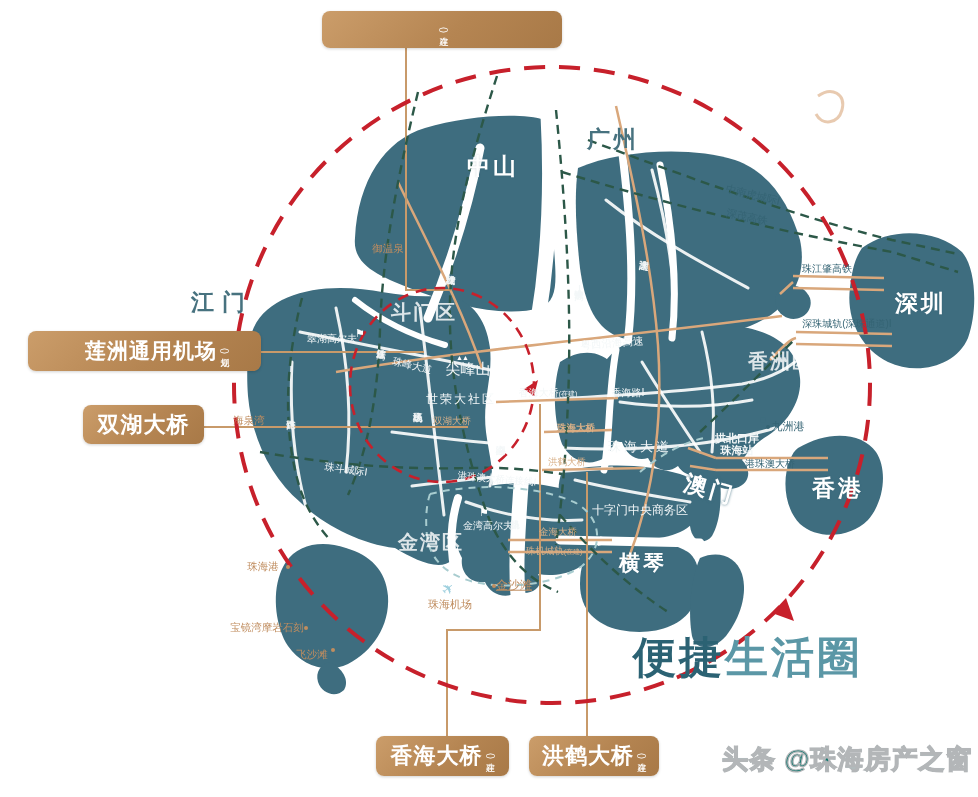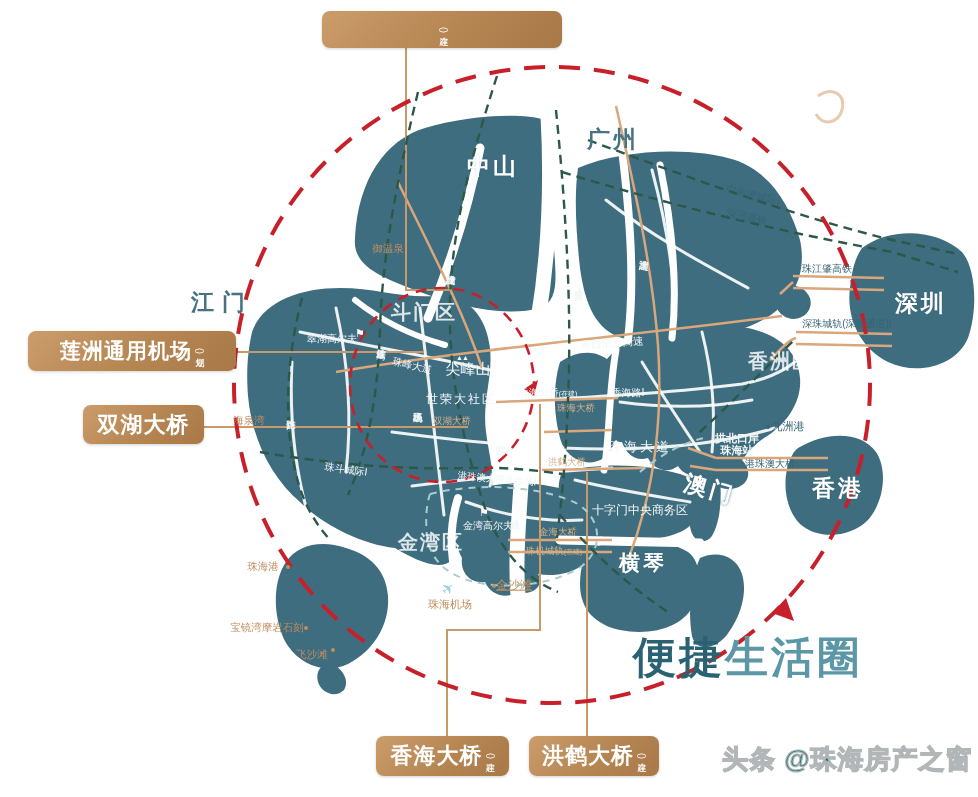--- a/index.html
+++ b/index.html
@@ -178,42 +178,42 @@
 
 <div class="lbl wsm" style="left:412px;top:366px;transform:translate(-50%,-50%) rotate(13deg);">珠峰大道</div>
 <div class="lbl wsm v" style="left:417px;top:404px;">机场高速</div>
 <div class="lbl wsm v" style="left:291px;top:412px;font-size:9.5px;">广珠铁路</div>
 <div class="lbl wsm" style="left:346px;top:470px;transform:translate(-50%,-50%) rotate(8deg);">珠斗城际Ⅰ</div>
 <div class="lbl wsm v" style="left:500px;top:437px;">湖心路</div>
 <div class="lbl tansm" style="left:452px;top:421px;">双湖大桥</div>
 <div class="lbl wsm" style="left:497px;top:479px;font-size:9.5px;transform:translate(-50%,-50%) rotate(5deg);">港珠澳大桥连接线Ⅰ</div>
 <div class="lbl wsm" style="left:548px;top:393px;"><span>香海大桥</span><span style="font-size:7px;">(在建)</span></div>
 <div class="lbl wsm" style="left:628px;top:393px;">香海路Ⅰ</div>
-<div class="lbl tansm" style="left:576px;top:408px;">珠海大桥</div>
+<div class="lbl tansm" style="left:576px;top:428px;font-weight:bold;">珠海大桥</div>
 <div class="lbl wsm" style="left:640px;top:447px;font-size:13px;letter-spacing:3px;">珠海大道</div>
 <div class="lbl wsm" style="left:612px;top:343px;font-size:10.5px;transform:translate(-50%,-50%) rotate(-4deg);">粤西沿海高速</div>
 <div class="lbl wsm v" style="left:645px;top:252px;transform:translate(-50%,-50%) rotate(8deg);">太澳高速</div>
 <div class="lbl wsm v" style="left:579px;top:288px;font-size:9.5px;">广中珠澳高铁Ⅰ</div>
 <div class="lbl wsm v" style="left:453px;top:268px;font-size:9.5px;transform:translate(-50%,-50%) rotate(10deg);">广佛江珠城轨</div>
 <div class="lbl wsm v" style="left:383px;top:342px;font-size:9.5px;transform:translate(-50%,-50%) rotate(8deg);">珠江肇高铁</div>
 <div class="lbl wsm v" style="left:515px;top:512px;font-size:9.5px;">机场路</div>
 <div class="lbl tansm" style="left:558px;top:532px;">金海大桥</div>
 <div class="lbl tansm" style="left:554px;top:551px;"><span>珠机城轨</span><span style="font-size:7px;">(在建)</span></div>
 <div class="lbl dk" style="left:753px;top:195px;font-size:10.5px;transform:translate(-50%,-50%) rotate(14deg);">中南虎城际Ⅰ</div>
 <div class="lbl dk" style="left:747px;top:217px;font-size:10.5px;transform:translate(-50%,-50%) rotate(12deg);">深茂高铁</div>
 <div class="lbl dk" style="left:827px;top:269px;">珠江肇高铁</div>
 <div class="lbl dk" style="left:847px;top:324px;">深珠城轨(深珠通道)Ⅰ</div>
 <div class="lbl dk" style="left:770px;top:464px;">港珠澳大桥</div>
 <div class="lbl tansm" style="left:567px;top:462px;">洪鹤大桥</div>
 
 
 <div class="callout" style="left:322px;top:11px;width:240px;height:37px;">
   <span class="nv">(在建)</span>
 </div>
-<div class="callout" style="left:28px;top:331px;width:208px;height:40px;">
+<div class="callout" style="left:28px;top:331px;width:208px;height:40px;padding-left:25px;">
   <span class="txt" style="font-size:21px;">莲洲通用机场</span>
   <span class="nv">(规划)</span>
 </div>
 <div class="callout" style="left:83px;top:405px;width:121px;height:39px;">
   <span class="txt">双湖大桥</span>
 </div>
 <div class="callout" style="left:376px;top:736px;width:133px;height:40px;">
   <span class="txt">香海大桥</span>
   <span class="nv">(在建)</span>
 </div>

